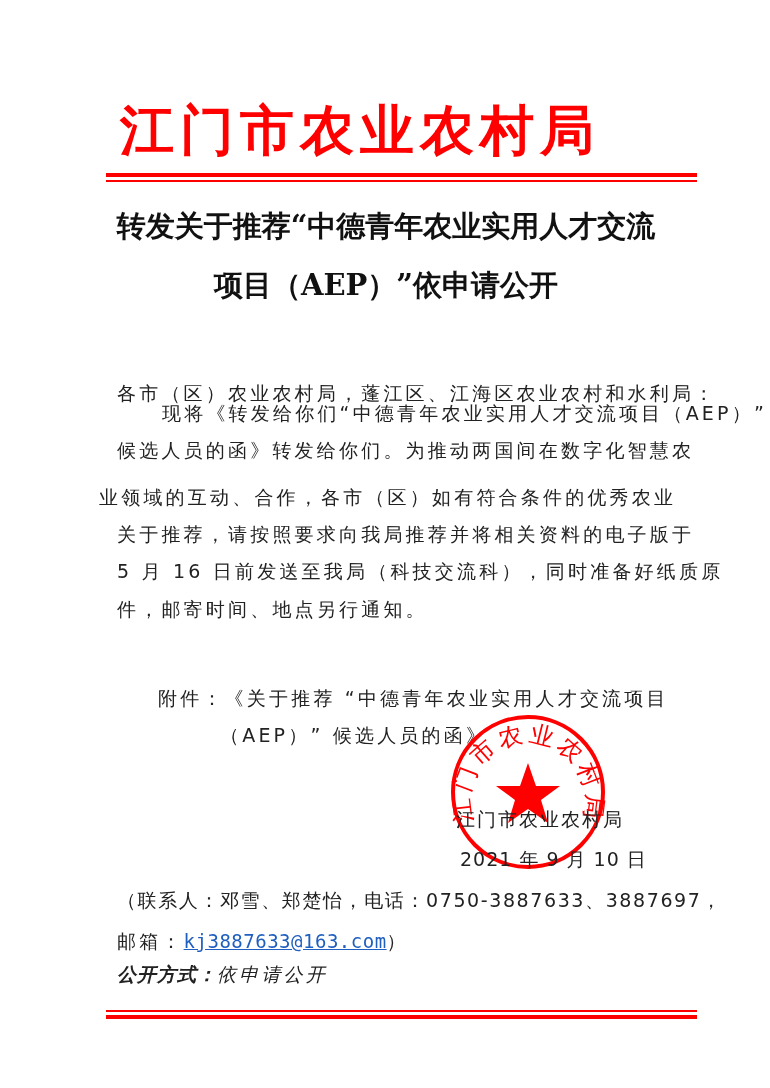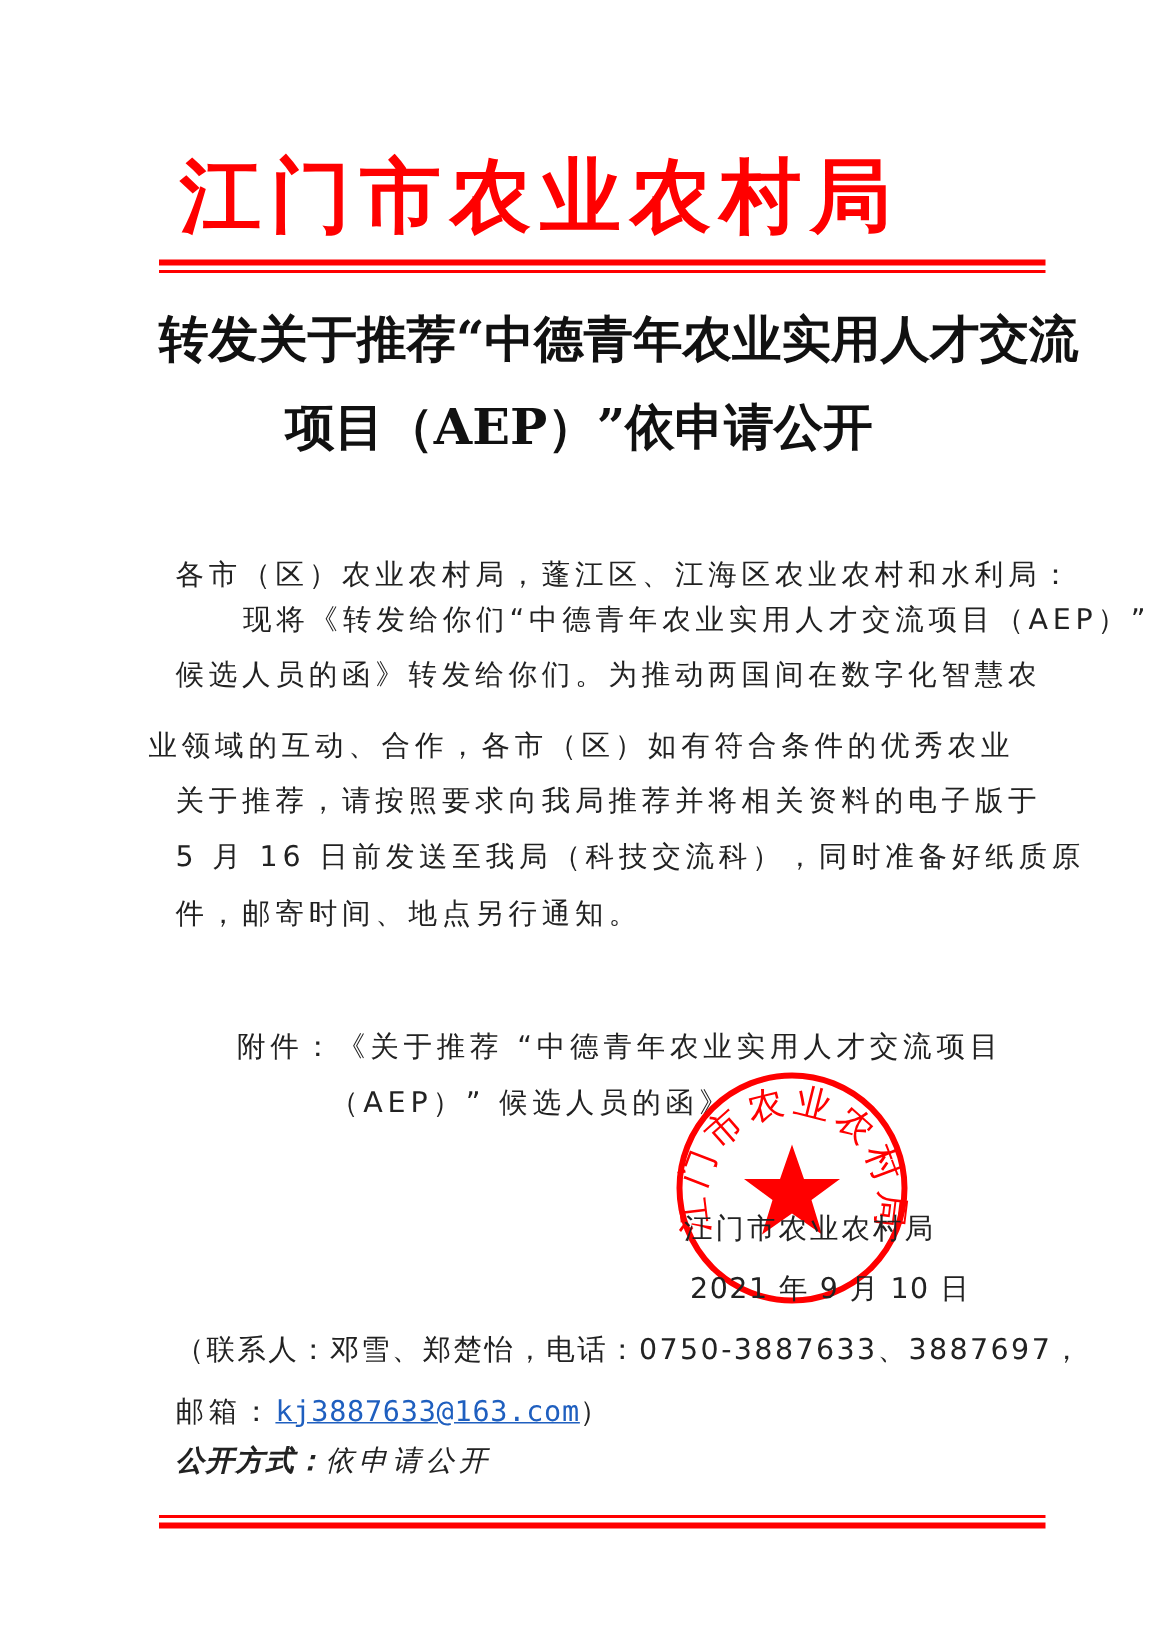--- a/index.html
+++ b/index.html
@@ -3,39 +3,39 @@
 <meta charset="utf-8">
 <style>
   html, body { margin:0; padding:0; background:#ffffff; }
   body { width:770px; height:1088px; position:relative; overflow:hidden;
          font-family:"DejaVu Serif","Liberation Serif",serif; color:#1a1a1a; }
   .abs { position:absolute; }
   .org-name { left:120px; top:97px; width:520px; height:66px; color:#ff0000;
               font-family:"DejaVu Serif","Liberation Serif",serif; font-size:54px; font-weight:bold;
               letter-spacing:6px; line-height:66px; white-space:nowrap; }
   .rule { background:#ff0000; left:106px; width:591px; }
-  .title { left:106px; width:560px; text-align:center; font-weight:bold; font-size:33px;
+  .title { left:106px; width:560px; text-align:center; font-weight:bold; font-size:29px;
            line-height:40px; white-space:nowrap; color:#111; font-family:"DejaVu Serif","Liberation Serif",serif; }
   .line { font-size:19px; line-height:28px; white-space:nowrap; letter-spacing:3.2px; color:#222;
           font-family:"DejaVu Sans","Liberation Sans",sans-serif; }
   .email { color:#1f5fbf; text-decoration:underline; font-family:"DejaVu Sans Mono","Liberation Mono",monospace; letter-spacing:0.5px;margin-top:28px; }
   .bold { font-weight:bold; }
   .seal { left:450px; top:713px; width:156px; height:158px; }
 </style>
 </head>
 <body>
 
 <div class="abs org-name">江门市农业农村局</div>
 <div class="abs rule" style="top:173px;height:4px;"></div>
 <div class="abs rule" style="top:180px;height:2px;"></div>
 
 <div class="abs title" style="top:206px;">转发关于推荐“中德青年农业实用人才交流</div>
 <div class="abs title" style="top:265px;">项目（AEP）”依申请公开</div>
 
-<div class="abs line" style="left:117px;top:369px;">各市（区）农业农村局，蓬江区、江海区农业农村和水利局：</div>
+<div class="abs line" style="left:117px;top:379px;">各市（区）农业农村局，蓬江区、江海区农业农村和水利局：</div>
 <div class="abs line" style="left:162px;top:399px;">现将《转发给你们“中德青年农业实用人才交流项目（AEP）”</div>
 <div class="abs line" style="left:117px;top:436px;">候选人员的函》转发给你们。为推动两国间在数字化智慧农</div>
 <div class="abs line" style="left:99px;top:483px;">业领域的互动、合作，各市（区）如有符合条件的优秀农业</div>
 <div class="abs line" style="left:117px;top:520px;">关于推荐，请按照要求向我局推荐并将相关资料的电子版于</div>
 <div class="abs line" style="left:117px;top:557px;">5 月 16 日前发送至我局（科技交流科），同时准备好纸质原</div>
 <div class="abs line" style="left:117px;top:595px;">件，邮寄时间、地点另行通知。</div>
 
 <div class="abs line" style="left:158px;top:684px;">附件：《关于推荐 “中德青年农业实用人才交流项目</div>
 <div class="abs line" style="left:220px;top:721px;">（AEP）” 候选人员的函》</div>
 

